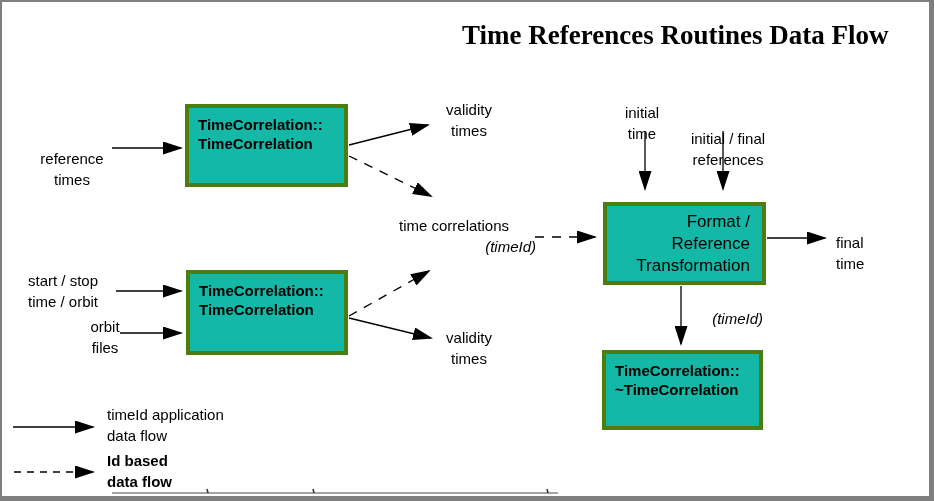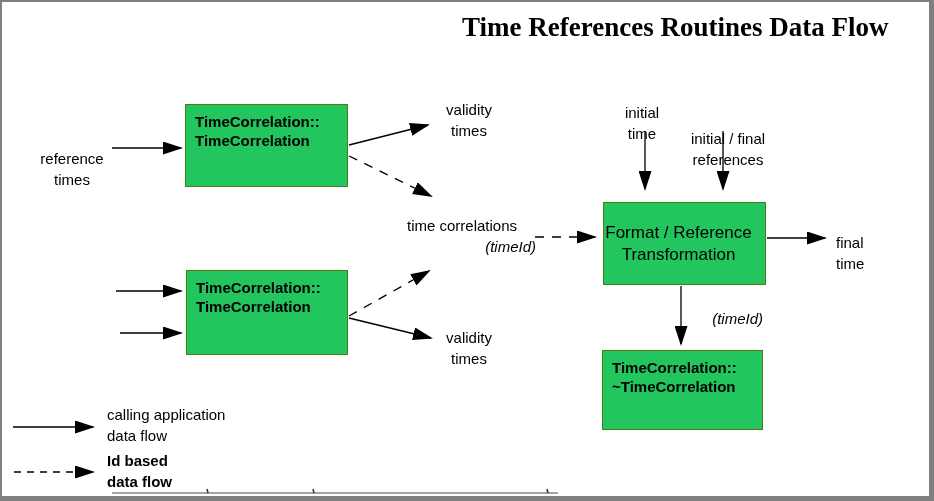--- a/index.html
+++ b/index.html
@@ -13,50 +13,50 @@
     background:#ffffff;
     overflow:hidden;
     font-family:"Liberation Sans", sans-serif;
     color:#000;
   }
   
   .canvas { position:absolute; left:-2px; top:-2px; width:934px; height:501px; }
   .svg-layer { position:absolute; left:0; top:0; width:934px; height:501px; }
 
   .title {
-    position:absolute; left:462px; top:12px; width:404px;
+    position:absolute; left:462px; top:20px; width:404px;
     text-align:right;
     font-family:"Liberation Serif", serif;
     font-weight:bold; font-size:27px; line-height:30px;
     white-space:nowrap;
   }
   .lbl {
     position:absolute;
     font-size:15px; line-height:21px;
     white-space:pre-line;
   }
   .center { text-align:center; }
   .italic { font-style:italic;text-align:right; }
 
   .box {
     position:absolute;
     box-sizing:border-box;
-    border:1px solid #4d7c0f;
-    background:#22c55e;
+    border:4px solid #4d7c0f;
+    background:#14b8a6;
     white-space:pre-line;
   }
   .box.ctor {
     font-weight:bold;
     font-size:15px; line-height:19px;
     padding:7px 9px;
   }
   .box.fmt {
     font-size:17px; line-height:22px;
     display:flex; flex-direction:column; justify-content:center;
-    text-align:center;
+    text-align:right;
     padding-right:12px;
   }
 </style>
 </head>
 <body>
 
 <div class="stage">
   <div class="canvas">
 
     <svg class="svg-layer" width="934" height="501" viewBox="0 0 934 501">
@@ -98,31 +98,35 @@
 TimeCorrelation</div>
     <div class="box fmt" style="left:603px; top:202px; width:163px; height:83px;">Format / Reference
 Transformation</div>
     <div class="box ctor" style="left:602px; top:350px; width:161px; height:80px;">TimeCorrelation::
 ~TimeCorrelation</div>
 
     <div class="lbl center" style="left:30px; top:128px; width:84px;margin-top:20px;">reference
 times</div>
     <div class="lbl center" style="left:438px; top:99px; width:62px;">validity
 times</div>
-    <div class="lbl center" style="left:388px; top:215px; width:148px; white-space:nowrap;text-align:center;">time correlations</div>
+    <div class="lbl center" style="left:380px; top:215px; width:148px; white-space:nowrap;text-align:center;">time correlations</div>
     <div class="lbl center italic" style="left:388px; top:236px; width:148px;">(timeId)</div>
     <div class="lbl center" style="left:612px; top:102px; width:60px;">initial
 time</div>
     <div class="lbl center" style="left:678px; top:90px; width:100px;margin-top:38px;">initial / final
 references</div>
     <div class="lbl" style="left:836px; top:232px; width:52px;">final
 time</div>
     <div class="lbl italic" style="left:693px; top:308px; width:70px;">(timeId)</div>
+    <div class="lbl" style="left:28px; top:270px; width:92px;">start / stop
+time / orbit</div>
+    <div class="lbl center" style="left:78px; top:316px; width:54px;">orbit
+files</div>
     <div class="lbl center" style="left:438px; top:327px; width:62px;">validity
 times</div>
 
-    <div class="lbl" style="left:107px; top:404px; width:160px;">calling application
+    <div class="lbl" style="left:107px; top:404px; width:160px;">timeId application
 data flow</div>
     <div class="lbl" style="left:107px; top:450px; width:160px;font-weight:bold;">Id based
 data flow</div>
 
   </div>
 </div>
 
 </body></html>

